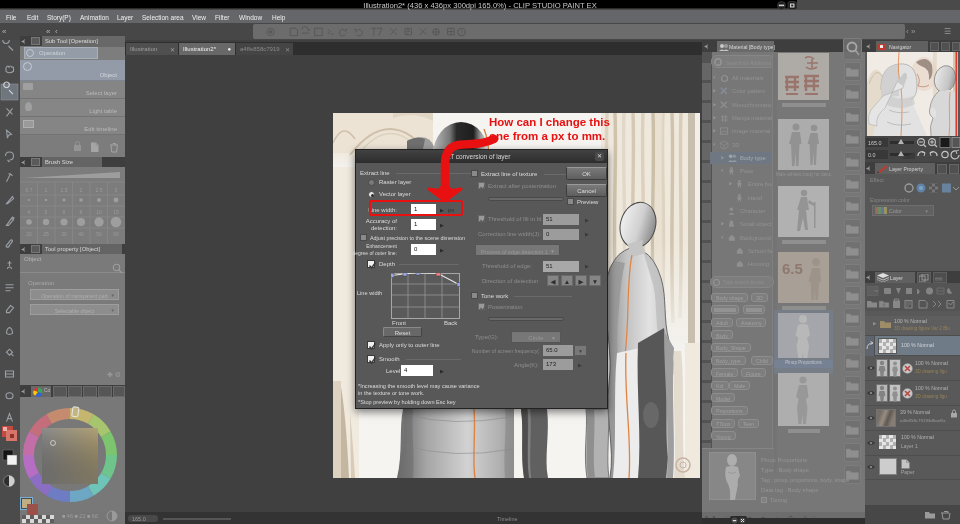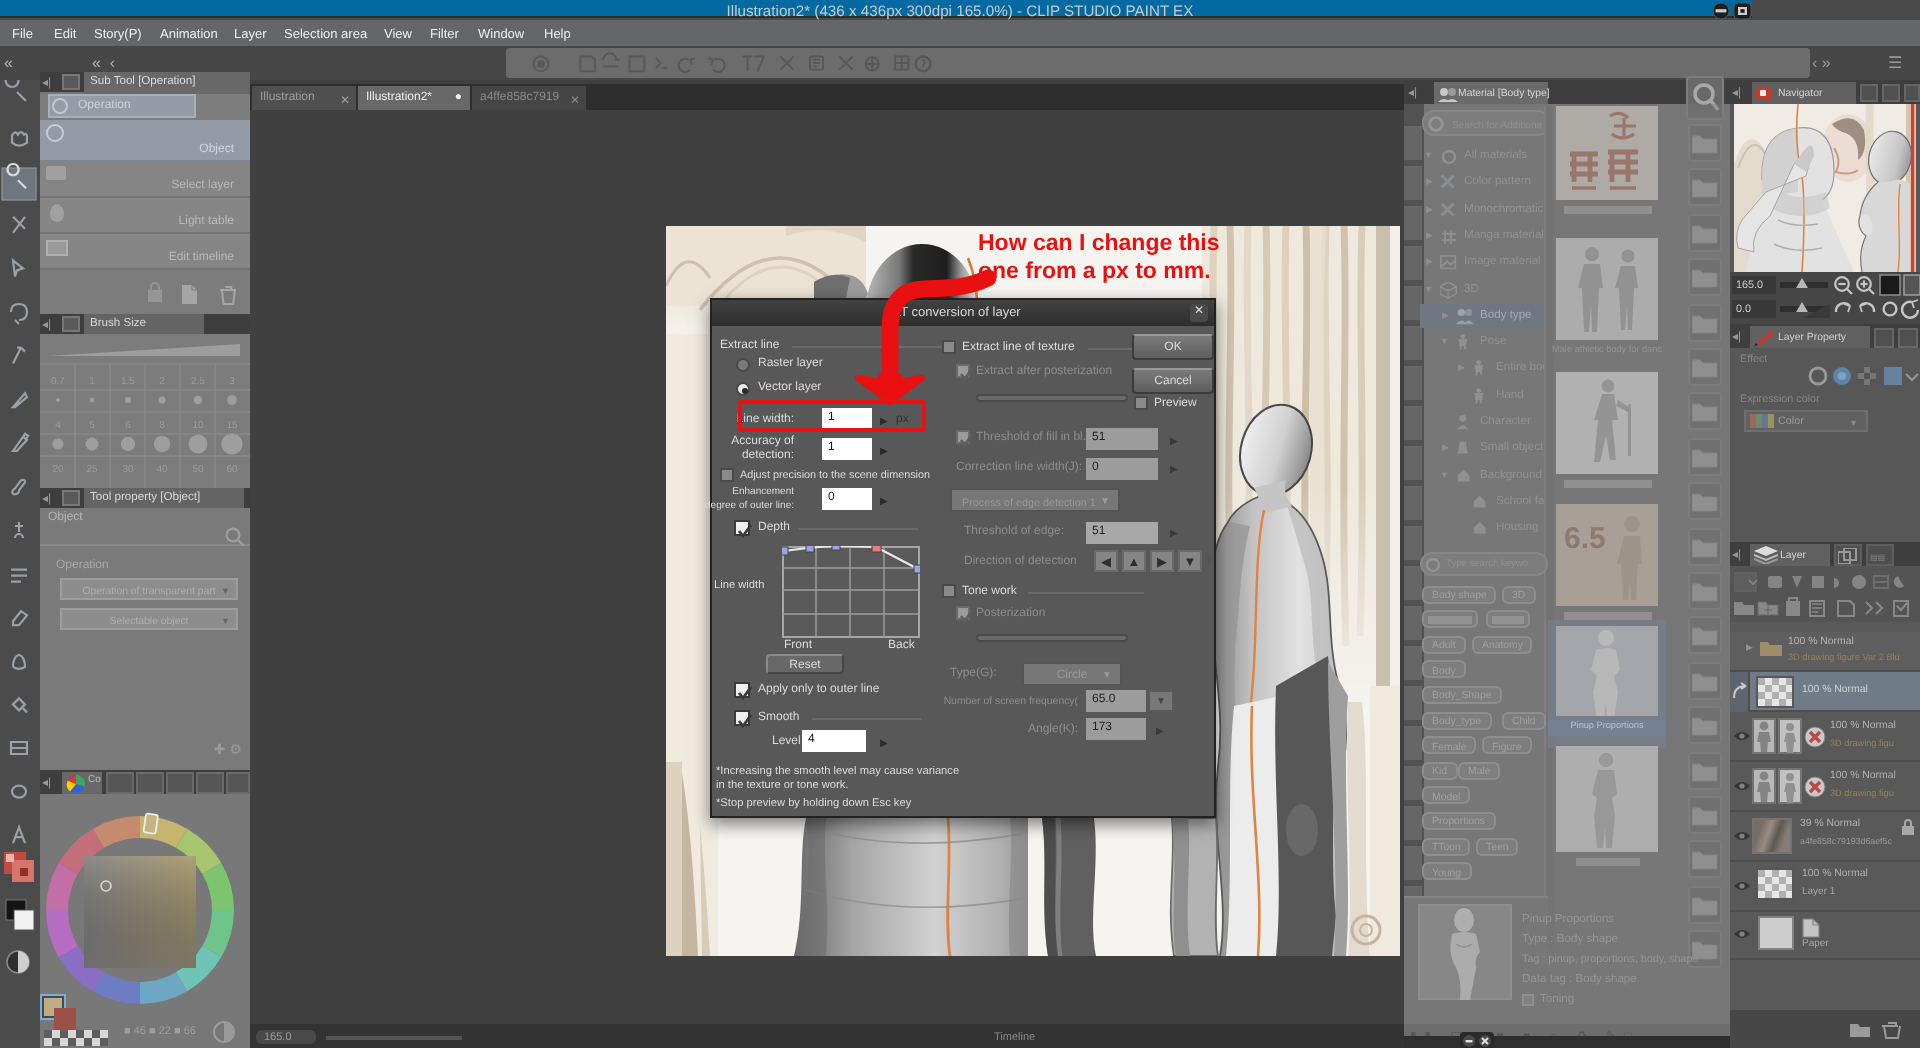--- a/index.html
+++ b/index.html
@@ -5,21 +5,21 @@
 * { margin:0; padding:0; box-sizing:border-box; }
 html,body { width:960px; height:524px; overflow:hidden; background:#4a4a4a;
   font-family:"Liberation Sans", sans-serif; }
 .abs { position:absolute; white-space:nowrap; }
 #root { position:relative; width:960px; height:524px; overflow:hidden; }
 </style>
 </head>
 <body>
 <div id="root">
 
-<div class="abs" style="left:0;top:0;width:876px;height:9px;background:#0369a1;border-bottom:1px solid #2c2c2c;">
+<div class="abs" style="left:0;top:0;width:797px;height:9px;background:#000000;border-bottom:1px solid #2c2c2c;">
   <div class="abs" style="left:0;top:1px;width:960px;text-align:center;font-size:7.6px;color:#c9c9c9;">Illustration2* (436 x 436px 300dpi 165.0%) - CLIP STUDIO PAINT EX</div>
   <svg class="abs" style="right:0px;top:0.5px;" width="20" height="9">
     <circle cx="4.5" cy="4.5" r="4" fill="#1e1e1e" stroke="#555" stroke-width="0.5"></circle>
     <rect x="1.8" y="3.6" width="5.4" height="1.6" fill="#cfcfcf"></rect>
     <rect x="11" y="0.5" width="8.5" height="8" rx="2" fill="#1e1e1e" stroke="#555" stroke-width="0.5"></rect>
     <rect x="13" y="2.5" width="4.5" height="4" fill="#cfcfcf"></rect>
     <rect x="14.2" y="3.6" width="2.1" height="1.8" fill="#1e1e1e"></rect>
   </svg>
 </div>
 

